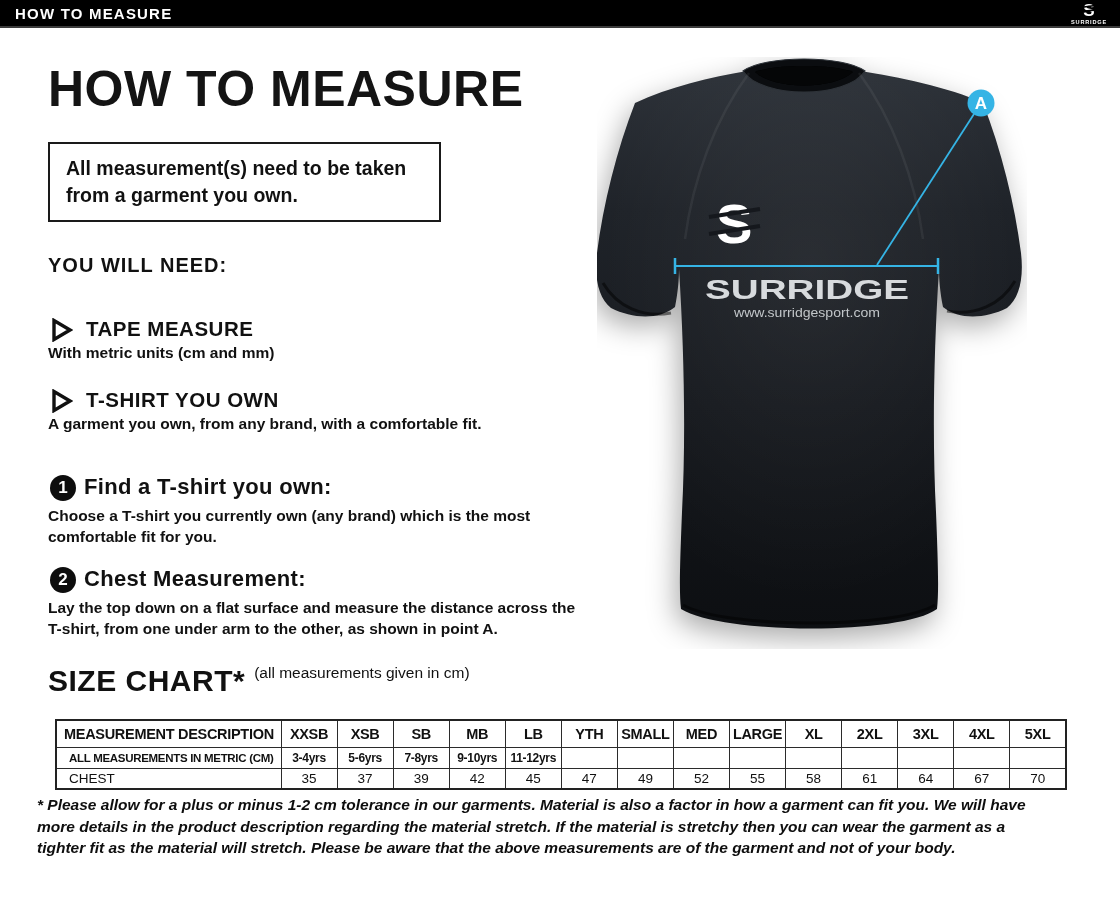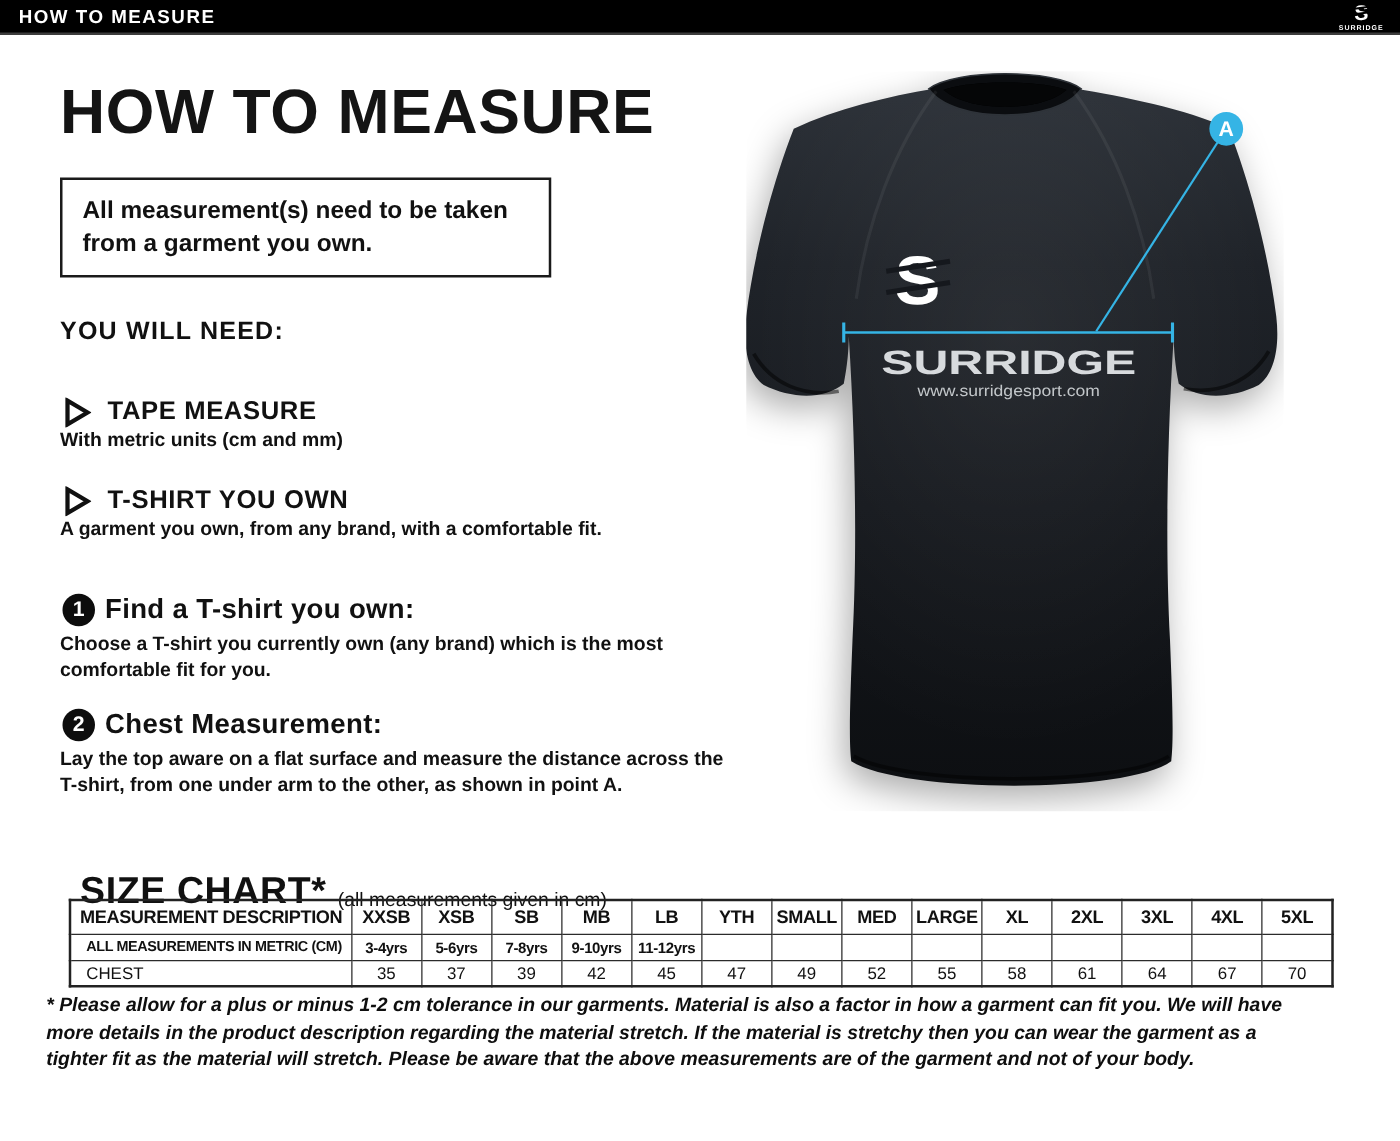--- a/index.html
+++ b/index.html
@@ -57,22 +57,22 @@
     position: absolute; left: 84px;
     font-size: 22px; font-weight: 800; letter-spacing: 0.3px;
   }
   .step-desc {
     position: absolute; left: 48px; width: 545px;
     font-size: 15.5px; font-weight: 700; line-height: 21px;
   }
 
   
   .size-heading-row {
-    position: absolute; left: 64px; top: 664px;
-    display: flex; align-items: flex-end; gap: 9px; margin-top: 32px;
+    position: absolute; left: 48px; top: 664px;
+    display: flex; align-items: flex-start; gap: 9px;
   }
   .size-heading { font-size: 30px; font-weight: 800; letter-spacing: 0.5px; }
   .size-subheading { font-size: 15.5px; font-weight: 400; }
   .size-table {
     position: absolute; left: 55px; top: 719px; width: 1012px;
     border-collapse: collapse; table-layout: fixed;
     border: 2px solid #222;
   }
   .size-table th, .size-table td {
     border: 1px solid #2b2b2b; text-align: center; vertical-align: middle;
@@ -127,21 +127,21 @@
 </svg>
 <div class="need-item-title" style="top:388px">T-SHIRT YOU OWN</div>
 <div class="need-item-desc" style="top:415px">A garment you own, from any brand, with a comfortable fit.</div>
 
 <div class="step-badge" style="top:475px">1</div>
 <div class="step-title" style="top:474px">Find a T-shirt you own:</div>
 <div class="step-desc" style="top:505px">Choose a T-shirt you currently own (any brand) which is the most comfortable fit for you.</div>
 
 <div class="step-badge" style="top:567px">2</div>
 <div class="step-title" style="top:566px">Chest Measurement:</div>
-<div class="step-desc" style="top:597px">Lay the top aware on a flat surface and measure the distance across the T-shirt, from one under arm to the other, as shown in point A.</div>
+<div class="step-desc" style="top:597px">Lay the top down on a flat surface and measure the distance across the T-shirt, from one under arm to the other, as shown in point A.</div>
 
 <div class="size-heading-row">
   <div class="size-heading">SIZE CHART*</div>
   <div class="size-subheading">(all measurements given in cm)</div>
 </div>
 
 <table class="size-table">
   <colgroup>
       <col style="width: 225px;">
       <col>

